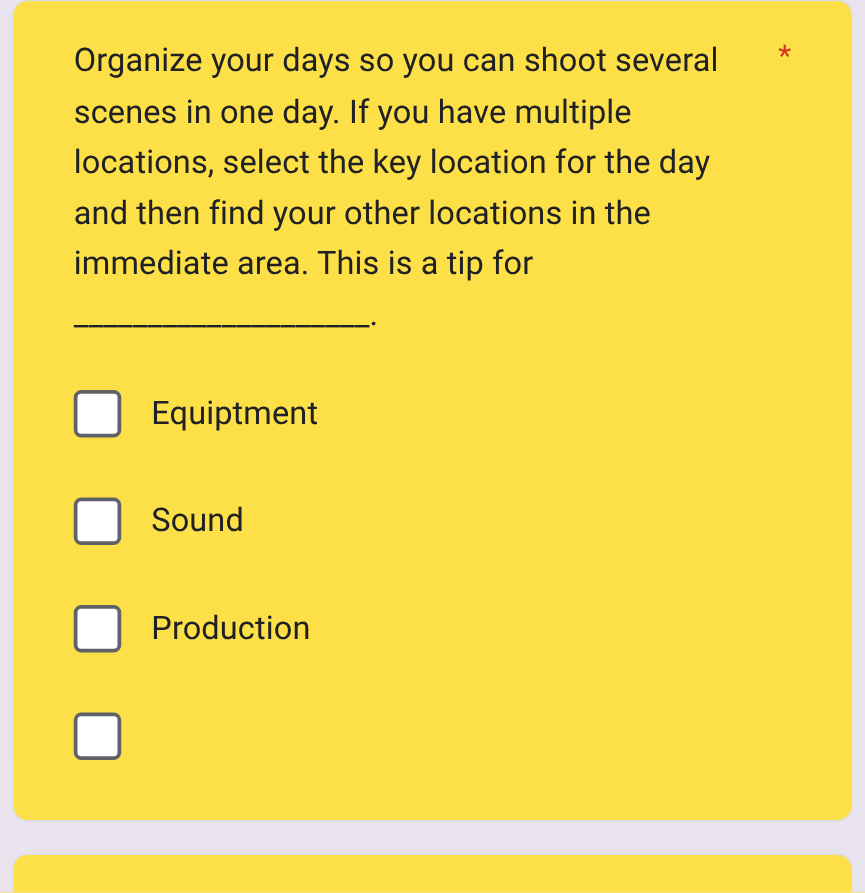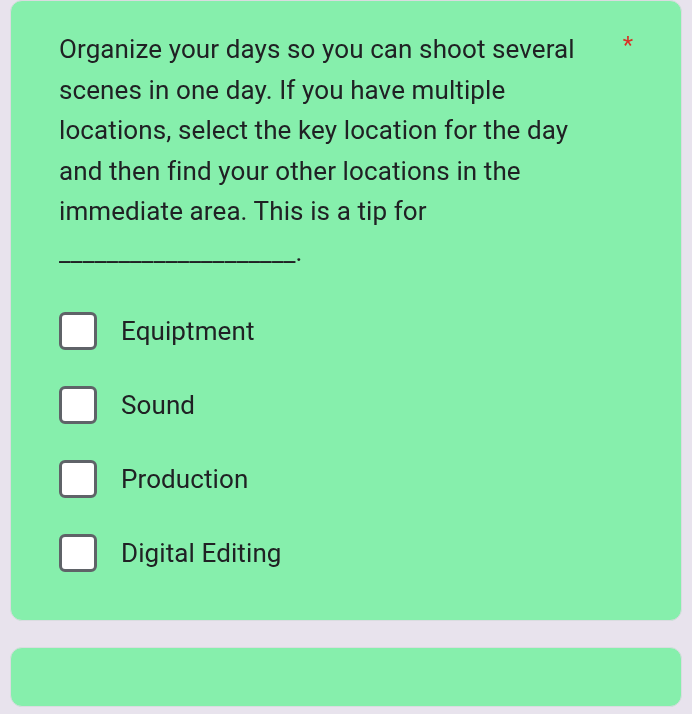--- a/index.html
+++ b/index.html
@@ -9,21 +9,21 @@
     }
     body {
       font-family: 'Google Sans', Roboto, Arial, sans-serif;
       background-color: #e8e3ed;
       width: 692px;
       height: 714px;
       overflow: hidden;
       padding: 0 10px;
     }
     .card {
-      background-color: #86efac;
+      background-color: #fde047;
       border: 1px solid #dadce0;
       border-radius: 12px;
       margin-bottom: 26px;
     }
     .card-main {
       padding: 28px 48px 48px 48px;
     }
     .card-next {
       margin-top: 26px;
       height: 60px;
@@ -44,21 +44,21 @@
     .required-asterisk {
       color: #d93025;
       font-size: 24px;
       margin-left: 24px;
       margin-top: 2px;
       font-weight: 400;
     }
     .options {
       display: flex;
       flex-direction: column;
-      gap: 36px;
+      gap: 48px;
       text-align: right;
     }
     .option-row {
       display: flex;
       align-items: center;
       gap: 24px;
       cursor: pointer;
     }
     .checkbox {
       width: 38px;
@@ -91,18 +91,17 @@
     <label class="option-row">
       <span class="checkbox"></span>
       <span class="option-label">Sound</span>
     </label>
     <label class="option-row">
       <span class="checkbox"></span>
       <span class="option-label">Production</span>
     </label>
     <label class="option-row">
       <span class="checkbox"></span>
-      <span class="option-label">Digital Editing</span>
     </label>
   </div>
 </div>
 
 <div class="card card-next"></div>
 
 </body></html>

